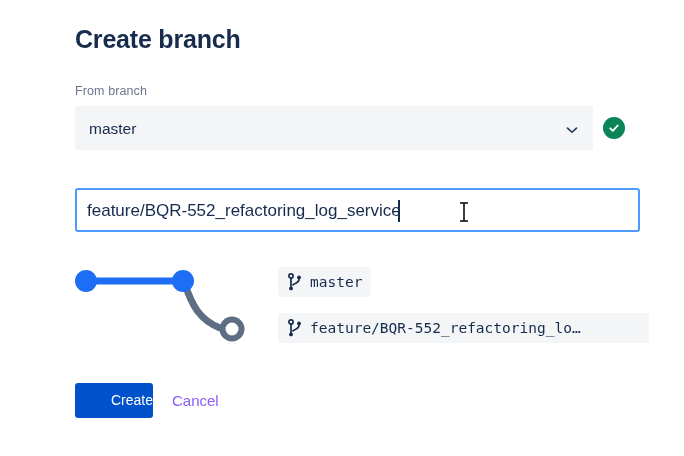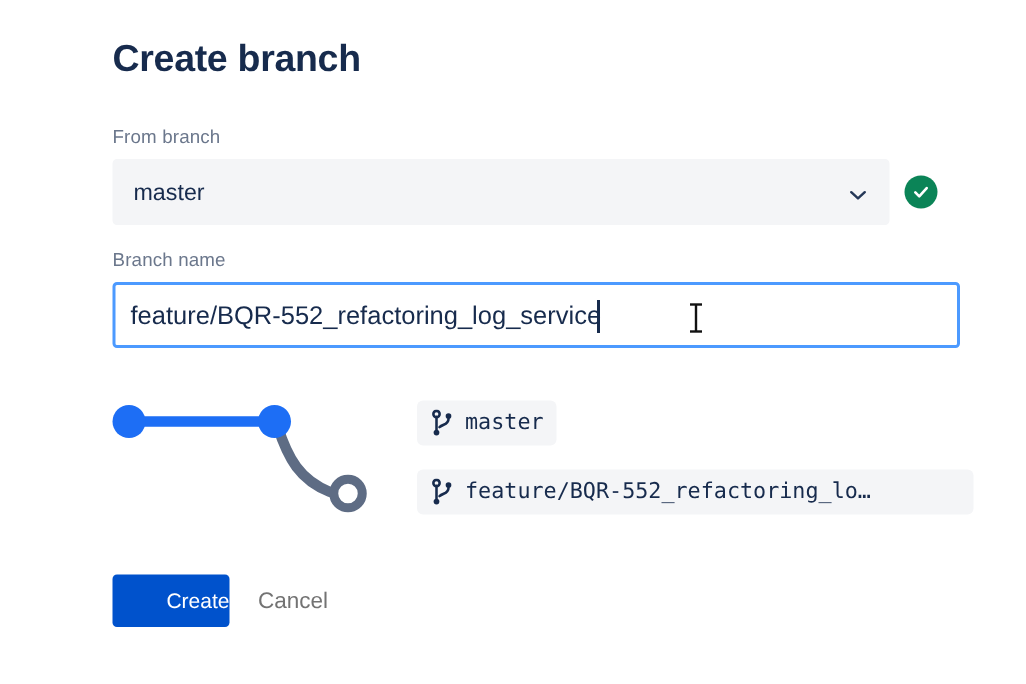--- a/index.html
+++ b/index.html
@@ -193,21 +193,21 @@
     padding: 0;
     line-height: 35px;
     text-align: right;
   }
   .btn-cancel {
     position: absolute;
     left: 148px;
     top: 383px;
     height: 35px;
     background: transparent;
-    color: #737373;
+    color: #8b5cf6;
     border: none;
     font-family: "Liberation Sans", sans-serif;
     font-size: 15px;
     cursor: pointer;
     padding: 0 8px;
     line-height: 35px;
   }
 </style>
 </head>
 <body>
@@ -228,21 +228,20 @@
       </span>
     </div>
 
     <div class="check-badge">
       <svg width="14" height="14" viewBox="0 0 24 24" fill="none">
         <path d="M5.5 12.5L10 17L18.5 7.5" stroke="#FFFFFF" stroke-width="3" stroke-linecap="round" stroke-linejoin="round"></path>
       </svg>
     </div>
   </div>
 
-  <div class="field-label label-branch-name">Branch name</div>
 
   <div class="text-input">
     <span class="text-input-value" title="Branch name">feature/BQR-552_refactoring_log_service</span>
   </div>
   <div class="caret"></div>
 
   <div class="ibeam">
     <svg width="12" height="22" viewBox="0 0 12 22">
       <rect x="5.2" y="2" width="1.6" height="18" fill="#111111"></rect>
       <rect x="2" y="1.2" width="8" height="1.6" fill="#111111"></rect>

